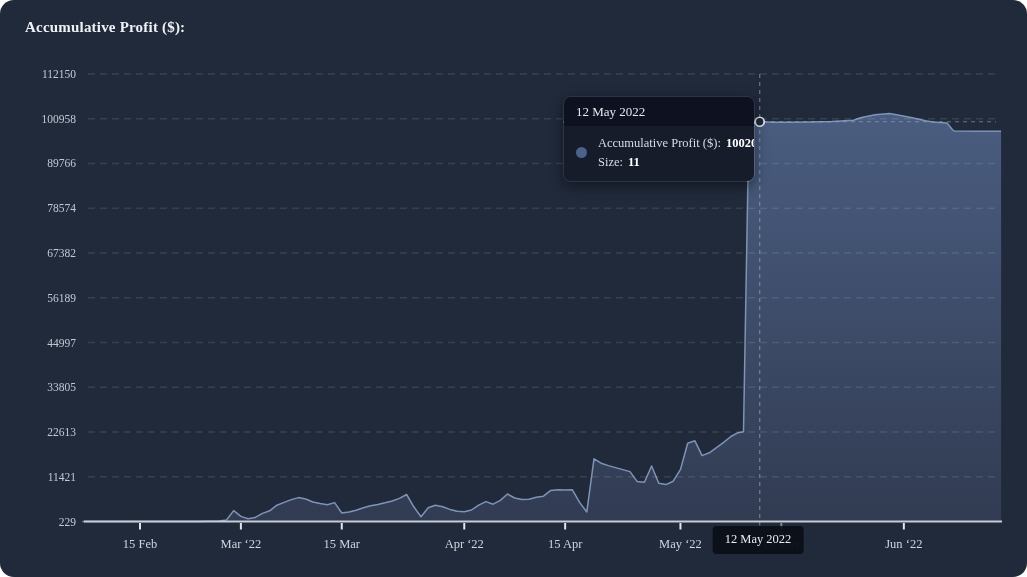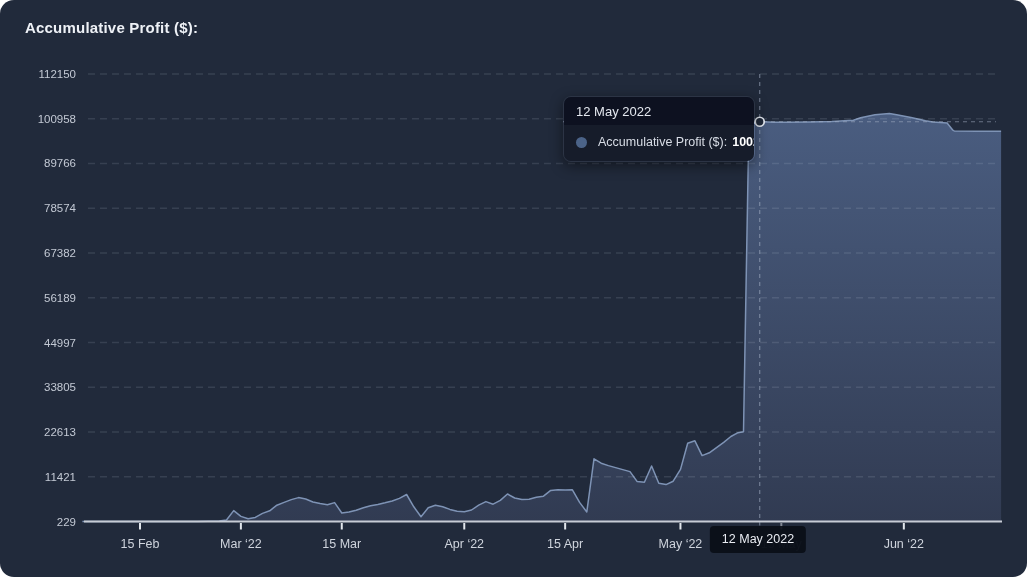--- a/index.html
+++ b/index.html
@@ -1,19 +1,19 @@
 <!DOCTYPE html>
 <html><head>
 <meta charset="utf-8">
 <style>
   html,body{margin:0;padding:0;background:#ffffff;}
   body{font-family:"Liberation Sans","DejaVu Sans",sans-serif;}
   .card{
     position:relative;width:1027px;height:577px;background:#212a3b;
-    border-radius:14px;overflow:hidden;
+    border-radius:14px;overflow:hidden;font-family:Liberation Serif, serif;
   }
   .chart-title{
     position:absolute;left:25px;top:19px;color:#eef1f6;font-size:15px;
     font-weight:700;letter-spacing:.2px;
   }
   svg{position:absolute;left:0;top:0;}
   .tooltip{
     position:absolute;left:563px;top:96px;width:190px;border-radius:8px;
     overflow:hidden;box-shadow:0 4px 14px rgba(0,0,0,.45);
     border:1px solid rgba(255,255,255,.05);
@@ -104,18 +104,19 @@
         <circle cx="759.716" cy="121.76436057576326" r="4.5" fill="#212a3b" stroke="#e6ebf3" stroke-width="1.7"></circle>
       </g>
   </svg>
 
   <div class="tooltip">
     <div class="tooltip-header">12 May 2022</div>
     <div class="tooltip-body">
       <div class="tooltip-dot"></div>
       <div class="tooltip-rows">
         <div class="tooltip-row"><span>Accumulative Profit ($):</span><b>100204</b></div>
+        <div class="tooltip-row"><span>Size:</span><b>11</b></div>
       </div>
     </div>
   </div>
 
   <div class="crosshair-box">12 May 2022</div>
 </div>
 
 </body></html>

